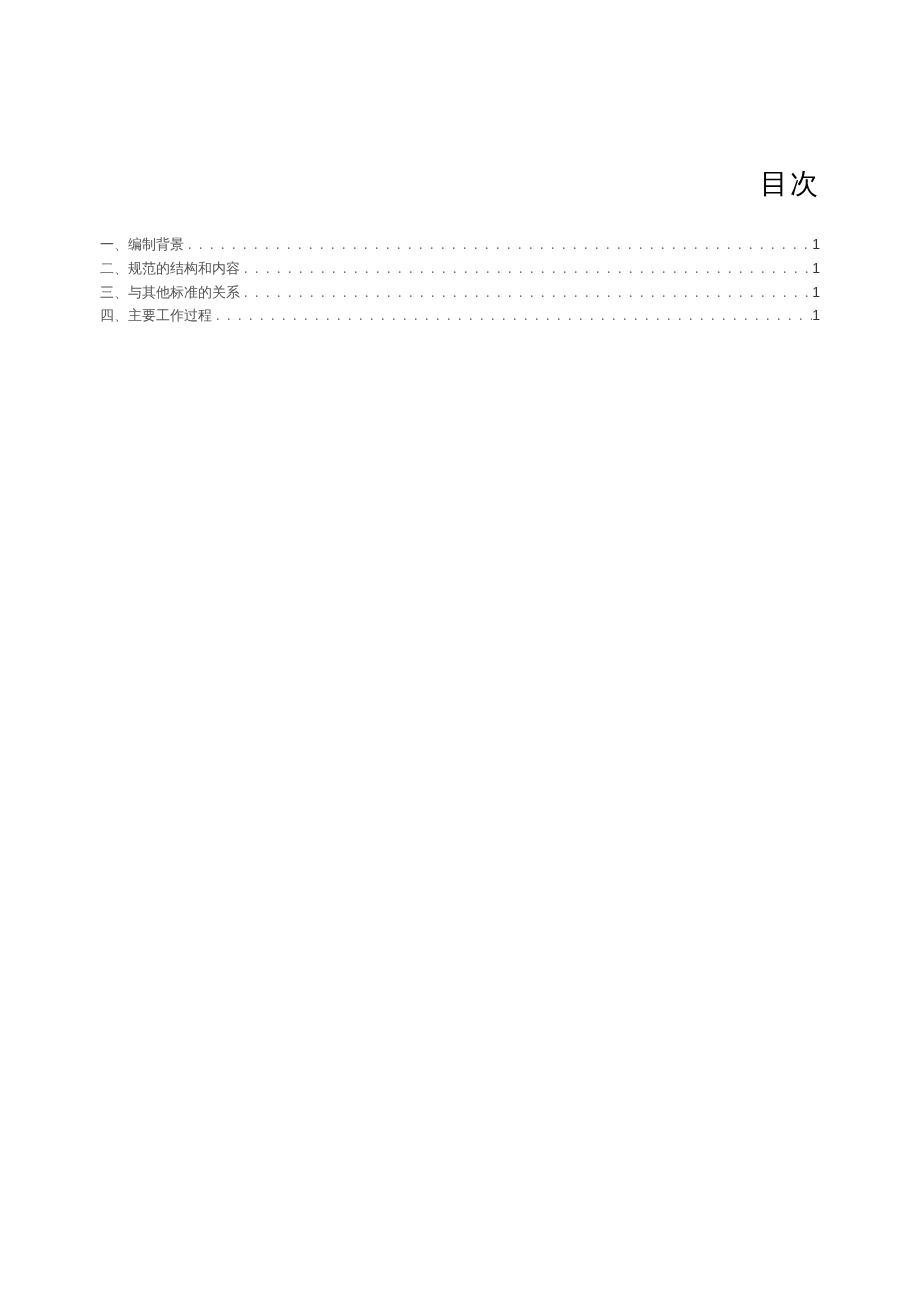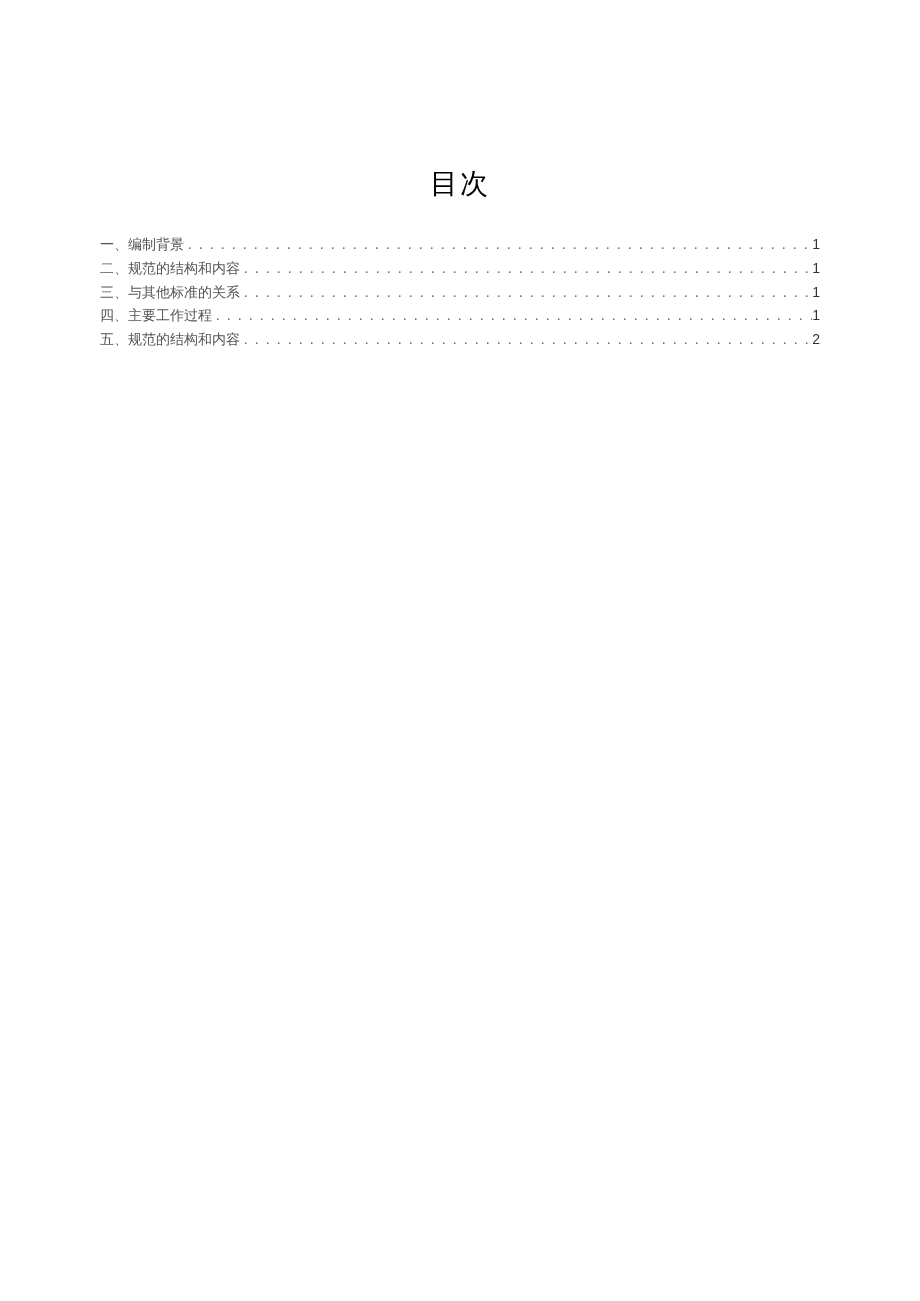--- a/index.html
+++ b/index.html
@@ -9,21 +9,21 @@
     }
     body {
       width: 920px;
       height: 1301px;
       background: #ffffff;
       font-family: "SimSun", "宋体", serif;
       color: #333333;
       padding: 100px 100px 0 100px;
     }
     .page-title {
-      text-align: center;
+      text-align: right;
       font-size: 28px;
       font-weight: normal;
       margin-top: 65px;
       margin-bottom: 30px;
       color: #000000;
       letter-spacing: 2px;
     }
     .toc-list {
       list-style: none;
       padding: 0;
@@ -74,18 +74,13 @@
   <li class="toc-entry">
     <span class="toc-label">三、与其他标准的关系</span>
     <span class="toc-dots"></span>
     <span class="toc-page">1</span>
   </li>
   <li class="toc-entry">
     <span class="toc-label">四、主要工作过程</span>
     <span class="toc-dots"></span>
     <span class="toc-page">1</span>
   </li>
-  <li class="toc-entry">
-    <span class="toc-label">五、规范的结构和内容</span>
-    <span class="toc-dots"></span>
-    <span class="toc-page">2</span>
-  </li>
 </ul>
 
 </body></html>

